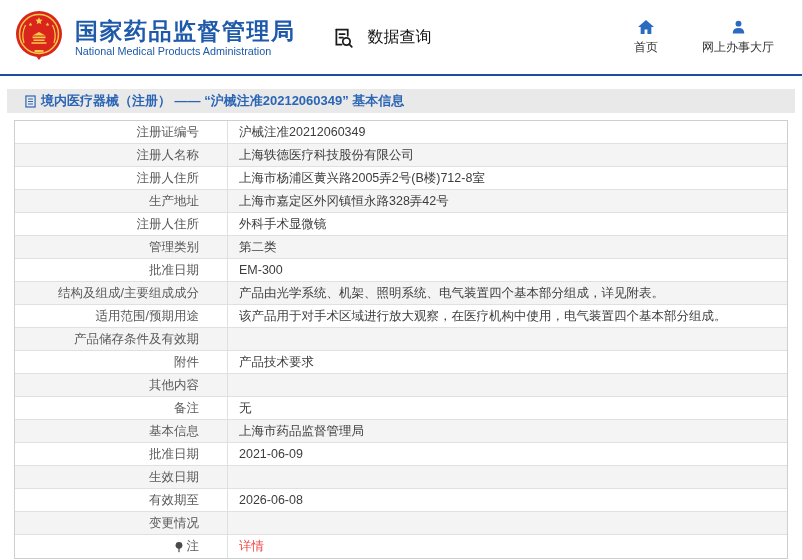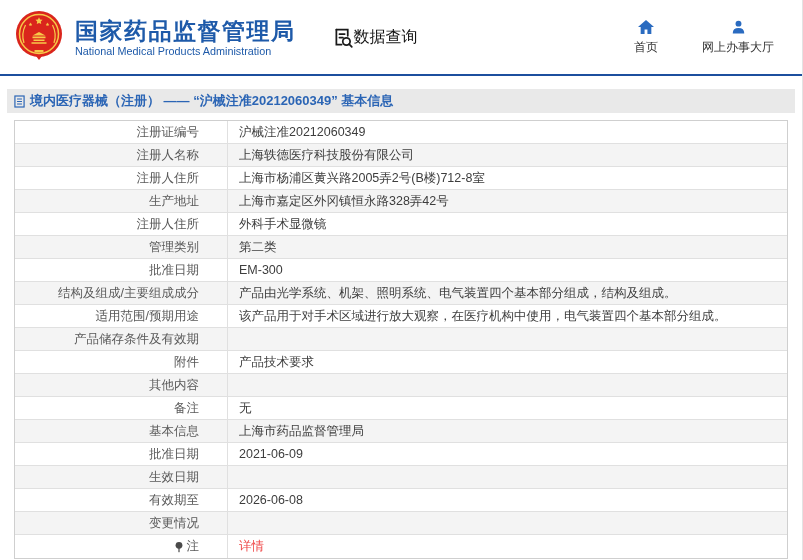--- a/index.html
+++ b/index.html
@@ -22,36 +22,36 @@
     border-bottom:2px solid #1c4f9e;
   }
   .emblem { width:50px; height:54px; flex:0 0 auto; }
   .org-block { margin-left:11px; }
   .org-cn {
     font-size:23px; font-weight:bold; color:#1e5aa9;
     letter-spacing:1.5px; line-height:26px; white-space:nowrap;
   }
   .org-en { font-size:10.8px; color:#1e5aa9; margin-top:1px; white-space:nowrap; }
   .data-query {
-    display:flex; align-items:center; margin-left:36px; gap:1px;
+    display:flex; align-items:center; margin-left:36px; gap:15px;
     font-size:16px; color:#141414; cursor:pointer; white-space:nowrap;
   }
   .top-nav { margin-left:auto; display:flex; gap:44px; padding-right:28px; }
   .nav-item {
     display:flex; flex-direction:column; align-items:center; gap:4px;
     font-size:12px; color:#333; cursor:pointer; white-space:nowrap;
   }
 
   
   .breadcrumb {
     margin:13px 7px 0 7px;
     height:24px;
     background:#e9e9e9;
     display:flex; align-items:center; gap:5px;
-    padding-left:7px;
+    padding-left:18px;
     font-size:13px; font-weight:bold; color:#2b65b5;
     white-space:nowrap;
   }
 
   
   .table-wrap {
     margin:7px 14px 0 14px;
     border:1px solid #cfcfcf;
     background:#fff;
   }
@@ -201,21 +201,21 @@
       </div>
       <div class="t-value">
         <span>EM-300</span>
       </div>
     </div>
     <div class="t-row alt">
       <div class="t-label">
         <span>结构及组成/主要组成成分</span>
       </div>
       <div class="t-value">
-        <span>产品由光学系统、机架、照明系统、电气装置四个基本部分组成，结构及组成。</span>
+        <span>产品由光学系统、机架、照明系统、电气装置四个基本部分组成，详见附表。</span>
       </div>
     </div>
     <div class="t-row">
       <div class="t-label">
         <span>适用范围/预期用途</span>
       </div>
       <div class="t-value">
         <span>该产品用于对手术区域进行放大观察，在医疗机构中使用，电气装置四个基本部分组成。</span>
       </div>
     </div>

